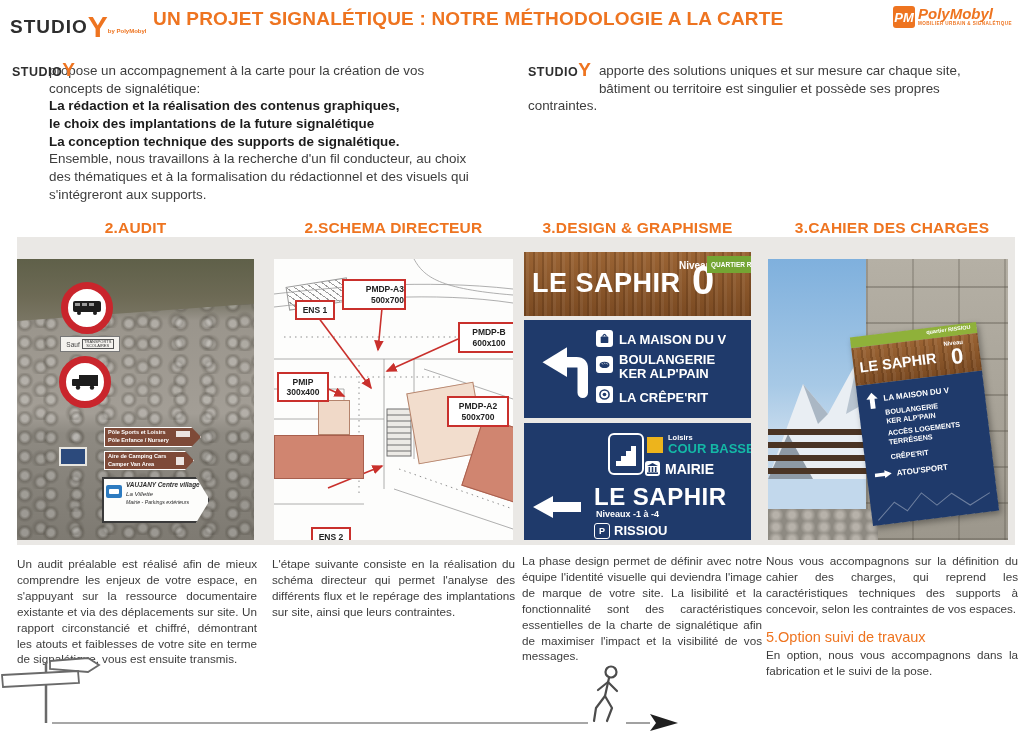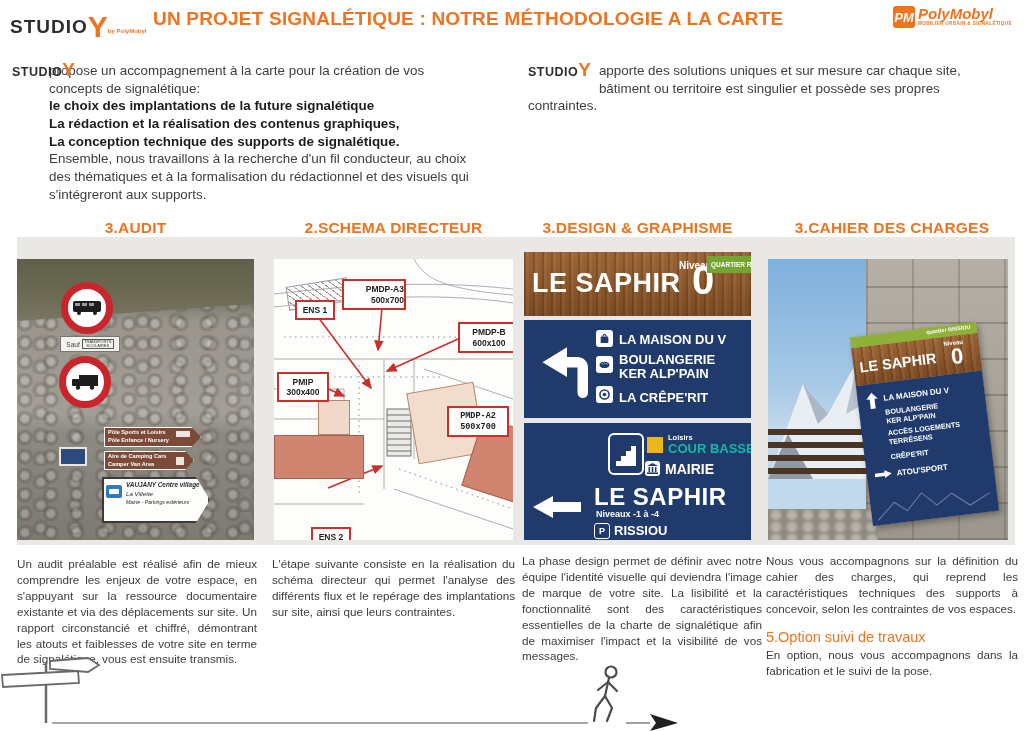--- a/index.html
+++ b/index.html
@@ -46,32 +46,32 @@
     <span style="width:22px;height:22px;background:#EE7420;color:#fff;border-radius:3px;font-weight:bold;font-style:italic;font-size:13px;display:flex;align-items:center;justify-content:center;">PM</span>
     <span style="margin-left:3px;">
       <span style="display:block;font-size:15px;font-weight:bold;font-style:italic;color:#EE7420;line-height:1;">PolyMobyl</span>
       <span style="display:block;font-size:4.6px;font-weight:bold;color:#EE7420;letter-spacing:.4px;">MOBILIER URBAIN &amp; SIGNALÉTIQUE</span>
     </span>
   </div>
 
   <div class="abs intro" style="left:12px;top:62px;width:466px;padding-left:37px;box-sizing:border-box;">
     <span class="abs" style="left:0;top:0;"><span class="minilogo-st">STUDIO</span><span class="minilogo-y">Y</span></span>
     <span>propose un accompagnement à la carte pour la création de vos concepts de signalétique:</span>
+    <div class="b">La rédaction et la réalisation des contenus graphiques,</div>
     <div class="b">le choix des implantations de la future signalétique</div>
-    <div class="b">La rédaction et la réalisation des contenus graphiques,</div>
     <div class="b">La conception technique des supports de signalétique.</div>
     <div>Ensemble, nous travaillons à la recherche d'un fil conducteur, au choix des thématiques et à la formalisation du rédactionnel et des visuels qui s'intégreront aux supports.</div>
   </div>
 
   <div class="abs intro" style="left:528px;top:62px;width:470px;">
     <span style="float:left;margin-right:8px;"><span class="minilogo-st">STUDIO</span><span class="minilogo-y">Y</span></span>
     <span>apporte des solutions uniques et sur mesure car chaque site, bâtiment ou territoire est singulier et possède ses propres contraintes.</span>
   </div>
 
-  <div class="step-h" style="left:17px;width:237px;">3.AUDIT</div>
+  <div class="step-h" style="left:17px;width:237px;">2.AUDIT</div>
   <div class="step-h" style="left:274px;width:239px;">2.SCHEMA DIRECTEUR</div>
   <div class="step-h" style="left:524px;width:227px;">3.DESIGN &amp; GRAPHISME</div>
   <div class="step-h" style="left:768px;width:248px;">3.CAHIER DES CHARGES</div>
 
   <div class="band"></div>
 
   <div class="fig stone" style="left:17px;top:259px;width:237px;height:281px;">
     <div class="abs" style="left:0;top:0;width:237px;height:62px;background:linear-gradient(180deg,#5f6049,#6d6a55 60%,#7a7664);clip-path:polygon(0 0,100% 0,100% 72%,0 100%);"></div>
 
     <div class="abs" style="left:44px;top:23px;width:52px;height:52px;border-radius:50%;background:#fff;border:7px solid #C9252C;box-sizing:border-box;display:flex;align-items:center;justify-content:center;">
@@ -182,21 +182,21 @@
       <span>ENS 1</span>
     </div>
     <div class="lblR" style="left:184px;top:63px;width:58px;height:27px;">
       <span>PMDP-B</span>
         <span>600x100</span>
     </div>
     <div class="lblR" style="left:3px;top:113px;width:48px;height:26px;">
       <span>PMIP</span>
         <span>300x400</span>
     </div>
-    <div class="lblR" style="left:173px;top:147px;width:58px;height:27px;font-family:Liberation Mono, monospace;">
+    <div class="lblR" style="left:173px;top:137px;width:58px;height:27px;">
       <span>PMDP-A2</span>
         <span>500x700</span>
     </div>
     <div class="lblR" style="left:37px;top:228px;width:36px;height:16px;margin-top:40px;">
       <span>ENS 2</span>
     </div>
   </div>
 
   <div class="fig" style="left:524px;top:252px;width:227px;height:288px;">
 

